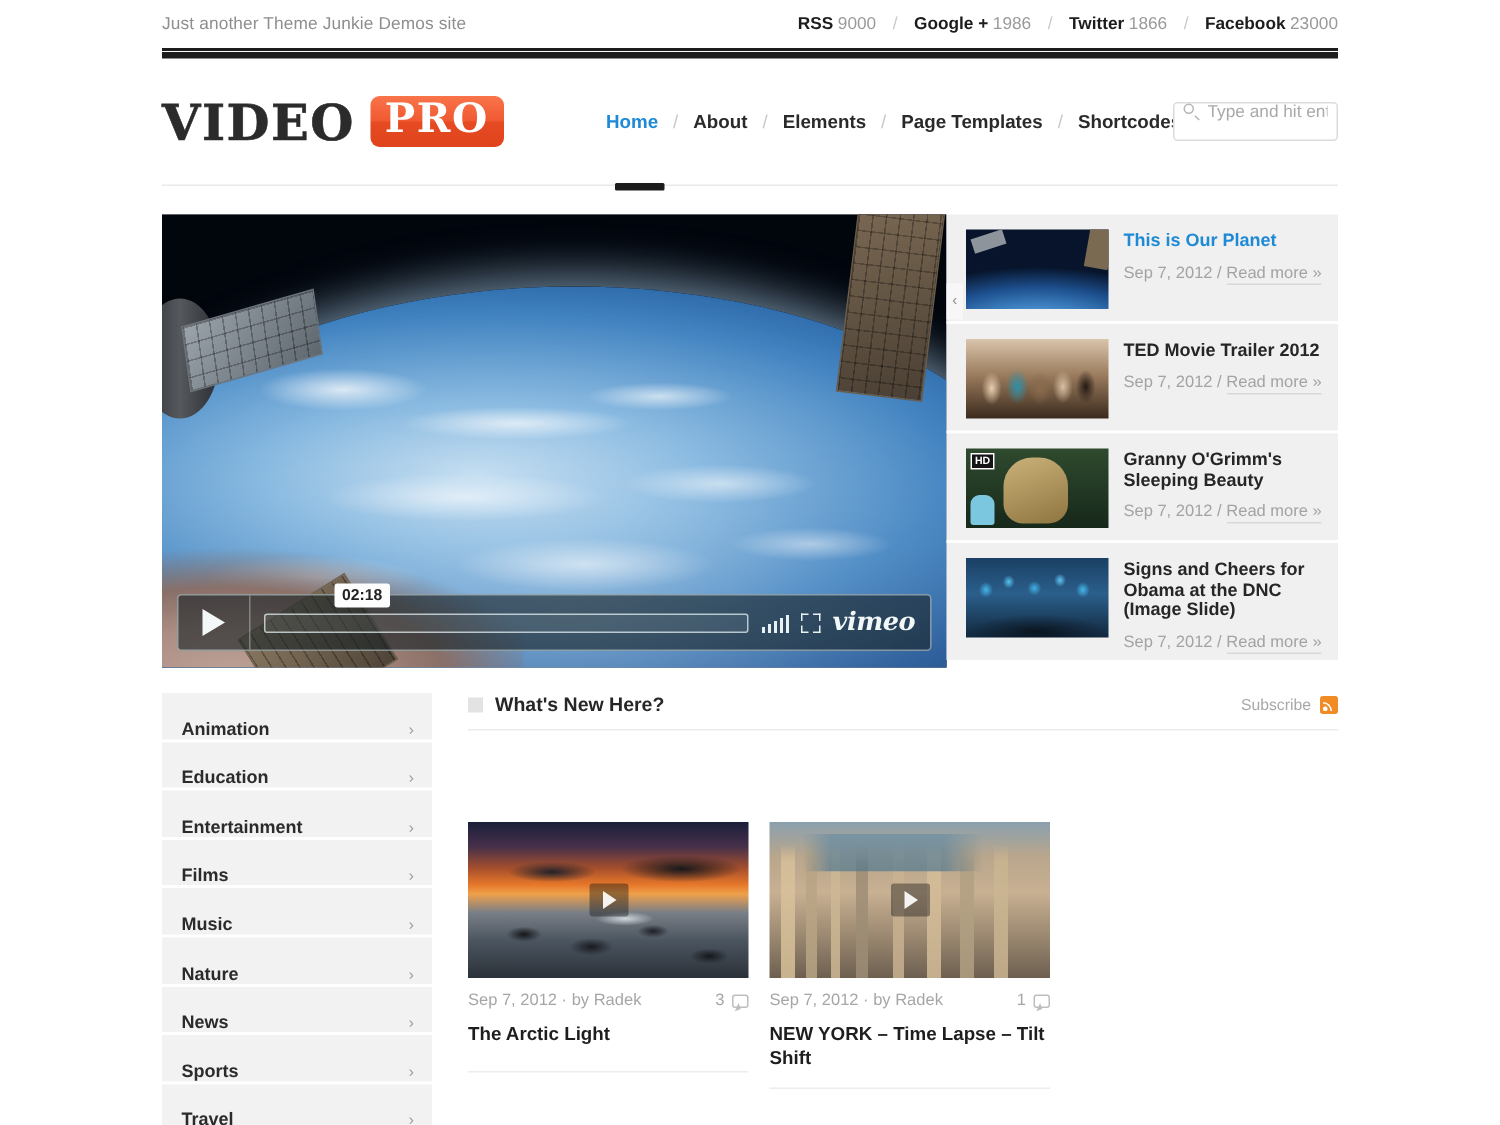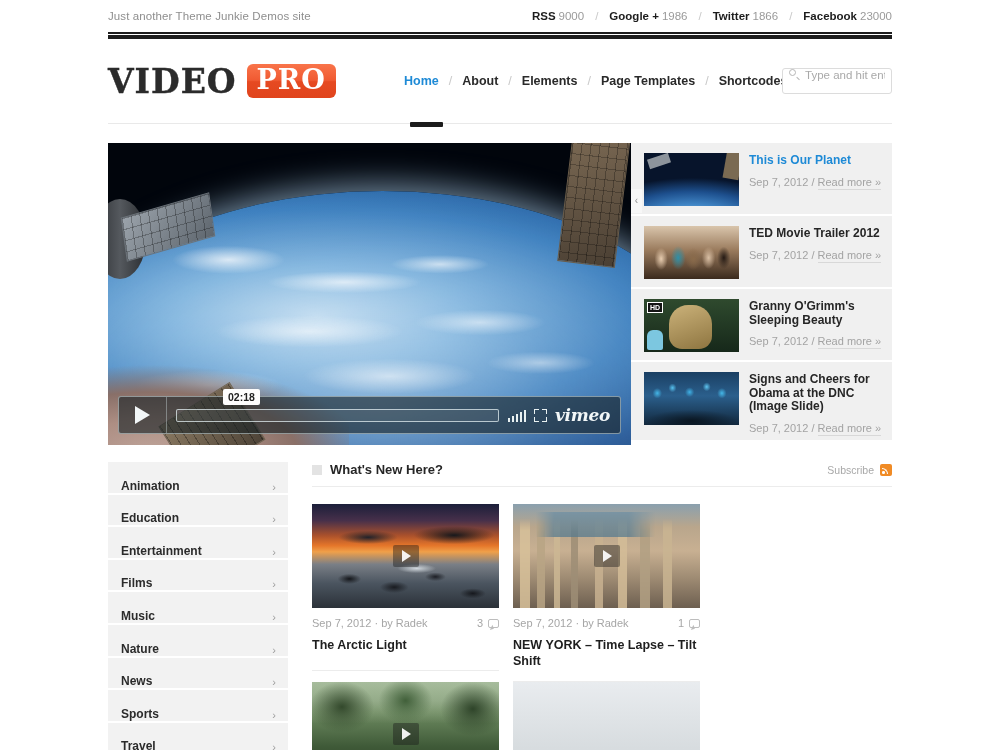--- a/index.html
+++ b/index.html
@@ -286,21 +286,21 @@
     position: absolute; left: 2px; bottom: 2px; width: 2.5px; height: 2.5px;
     background: #fff; border-radius: 50%;
   }
   .rss-icon b {
     position: absolute; left: 2px; bottom: 2px; width: 6px; height: 6px;
     border: 1.5px solid #fff; border-left: 0; border-bottom: 0;
     border-radius: 0 6px 0 0;
   }
 
   .grid { display: flex; flex-wrap: wrap; gap: 0 14px; margin-top: 17px; }
-  .card { width: 187px; }
+  .card { width: 187px; margin-top: 44px; }
   .card-thumb { width: 187px; height: 104px; position: relative; overflow: hidden; }
   .play-ov {
     position: absolute; left: 50%; top: 50%; transform: translate(-50%,-50%);
     width: 26px; height: 22px; background: rgba(25,25,25,.42);
     border-radius: 2px; display: flex; align-items: center; justify-content: center;
   }
   .play-ov .tri {
     width: 0; height: 0; border-left: 9px solid rgba(255,255,255,.92);
     border-top: 6px solid transparent; border-bottom: 6px solid transparent;
     margin-left: 2px;

